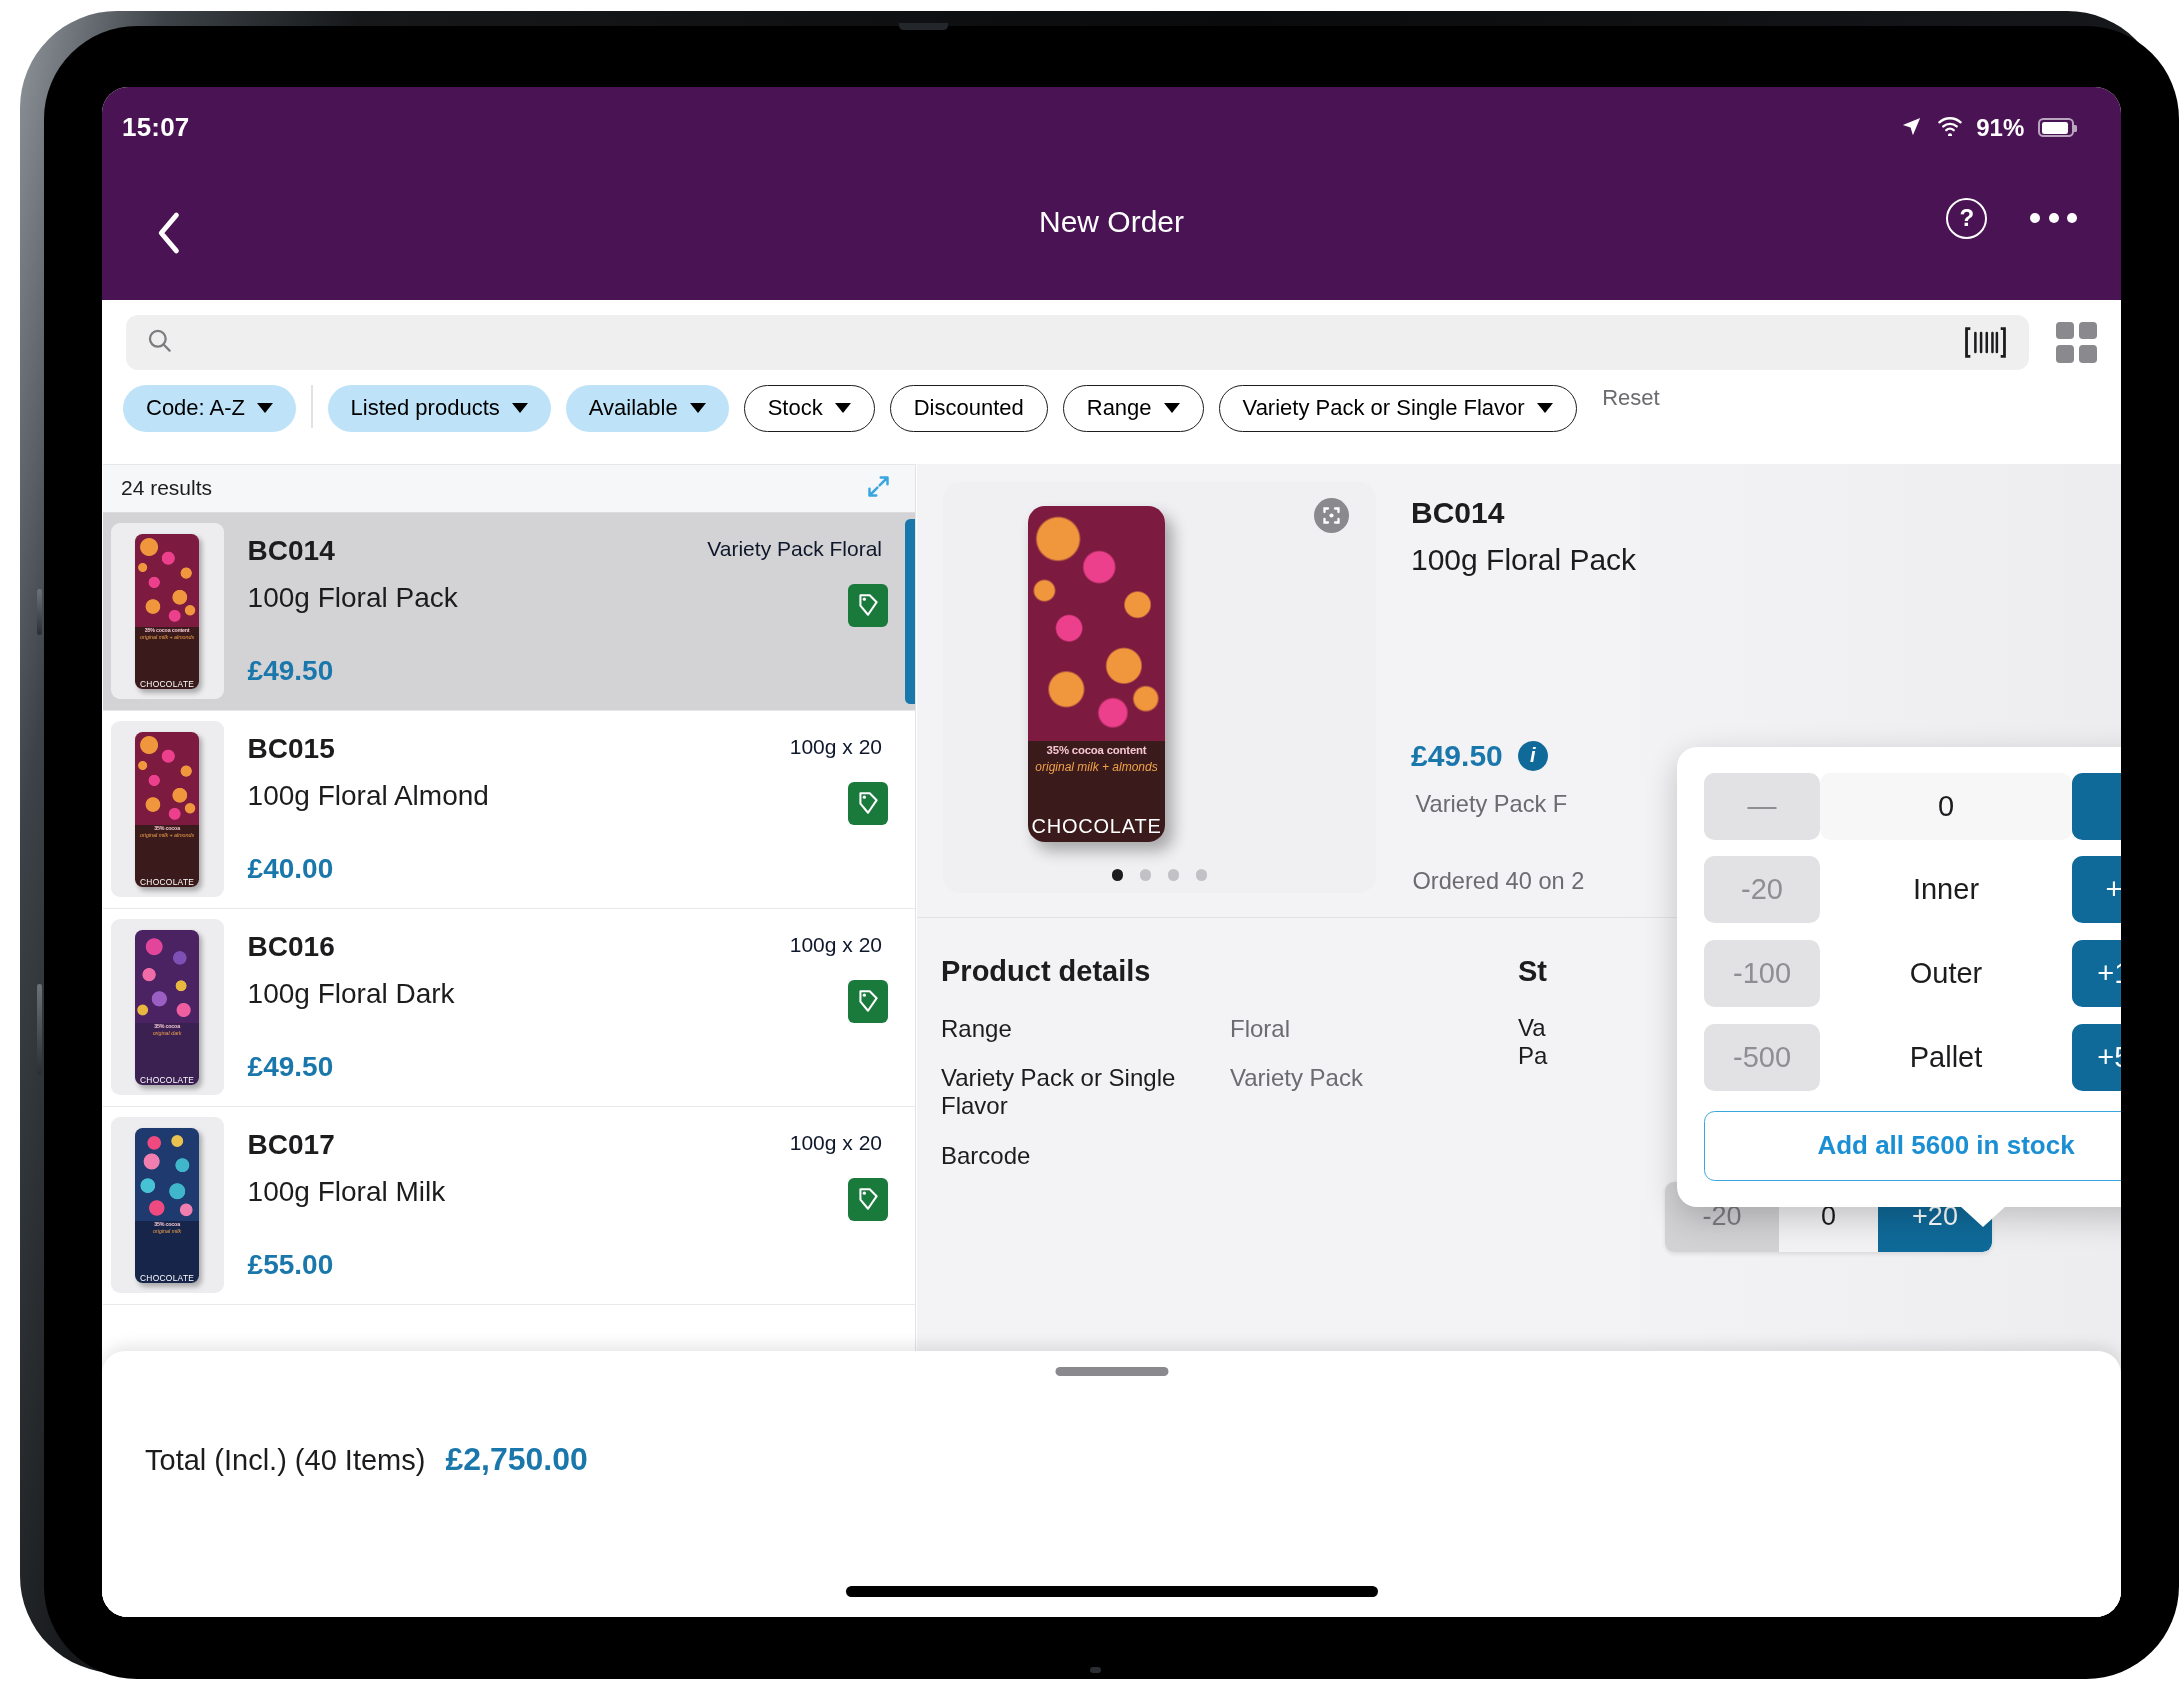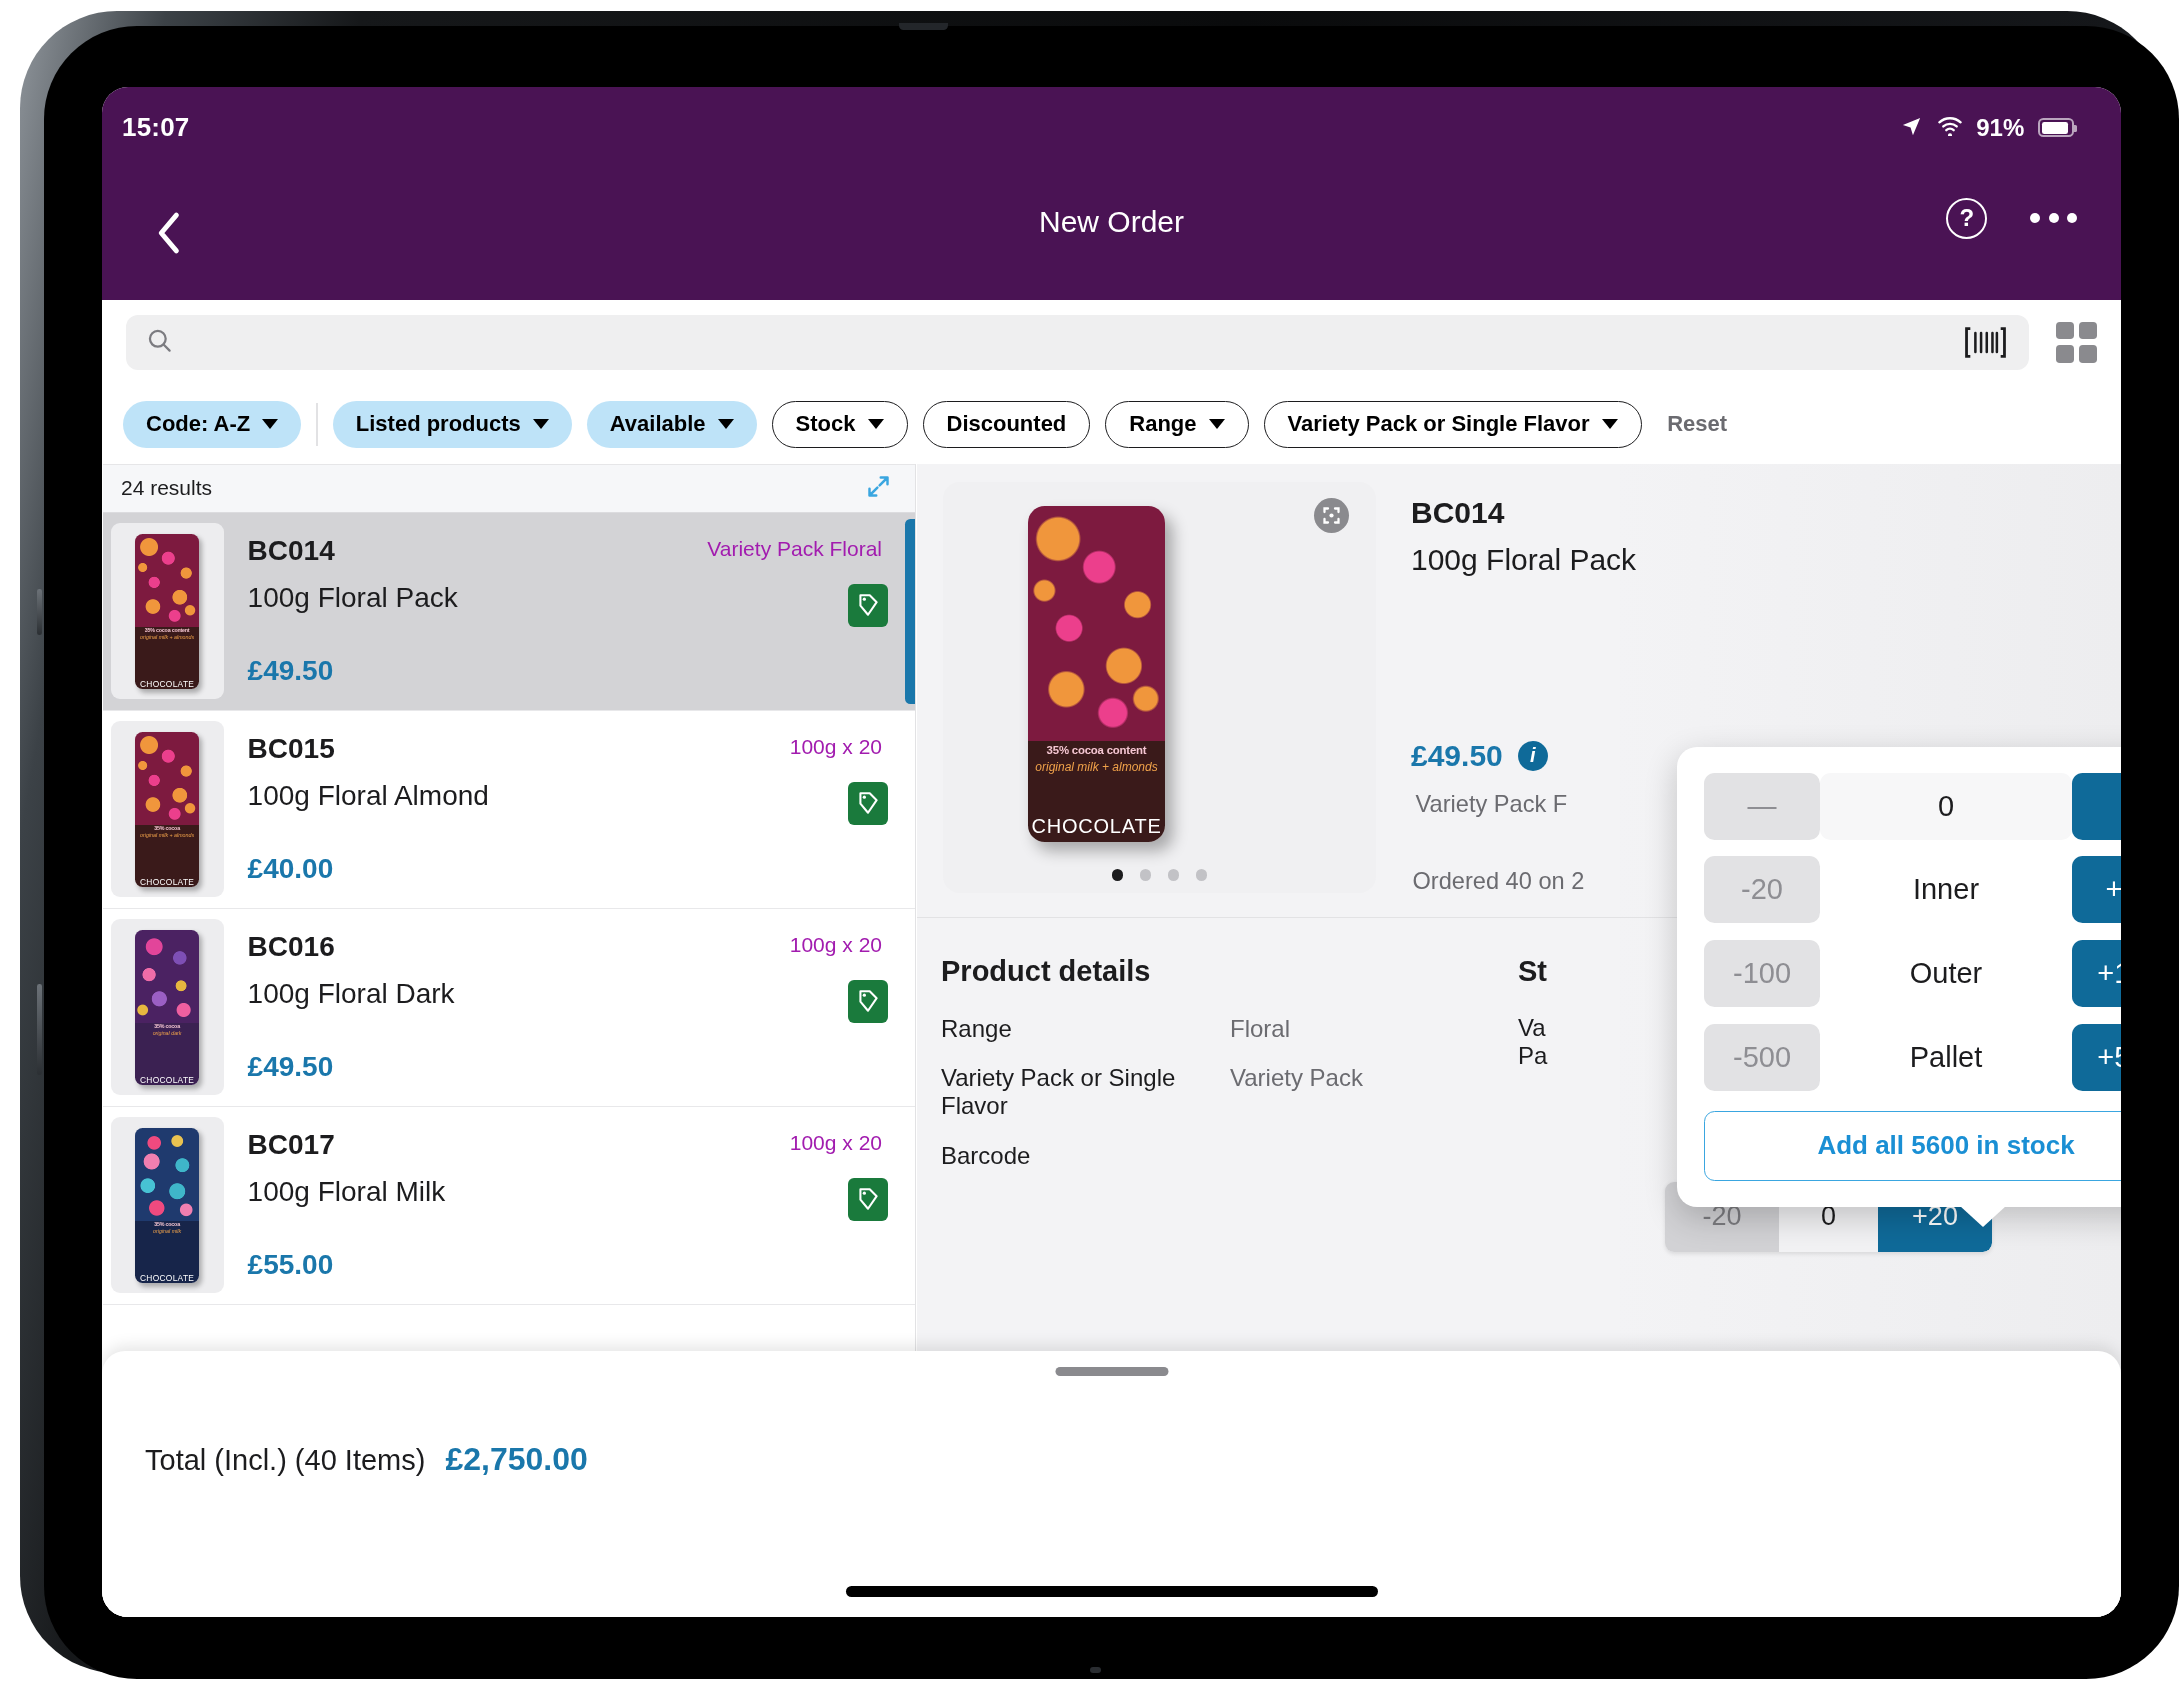--- a/index.html
+++ b/index.html
@@ -102,21 +102,21 @@
   #search-input-text { flex:1; border:none; background:transparent; outline:none;
     font-family:"Liberation Sans",sans-serif; font-size:23px; color:#3a3a3c; }
   #barcode-button { width:47px; height:40px; display:flex; align-items:center; justify-content:center; cursor:pointer;}
   #grid-view-button { width:41px; height:41px; margin-left: 27px; display:grid;
     grid-template-columns: 1fr 1fr; grid-template-rows:1fr 1fr; gap:5.3px; cursor:pointer; }
   #grid-view-button span { background:#8a8a8e; border-radius:3.8px; display:block; }
 
   
   #filter-row {
     position:absolute; left:0; top:298px; width:100%; height:79px;
-    background:#fff; display:flex; align-items:center; padding: 0 21px; gap: 15px; font-weight: bold;
+    background:#fff; display:flex; align-items:flex-start; padding: 0 21px; gap: 15px;
   }
   .chip {
     height:47px; border-radius:26px; display:flex; align-items:center; gap:12px;
     padding: 0 23px; font-size: 22px; color:#000; cursor:pointer; white-space:nowrap;
   }
   .chip.active { background:#bee3f8; }
   .chip.outline { background:#fff; border: 1.9px solid #1c1c1e; }
   .caret { width:0;height:0;border-left:8.4px solid transparent;border-right:8.4px solid transparent;border-top:10px solid #000; }
   .chip-sep { width:1.5px; height:43px; background:#e2e2e4; }
   #reset-link { font-size:22px; color:#6b6b70; margin-left:10.6px; cursor:pointer; }
@@ -193,21 +193,21 @@
       radial-gradient(circle at 80% 88%, #f07fb0 0 6%, transparent 7%);
   }
   .bb-dark { background:#3a1a1a; }
   .bb-purple { background:#3b2152; }
   .bb-navy { background:#17254a; }
 
   .prod-info { flex:1; position:relative; padding: 16.7px 23px 0 24px; }
   .prod-code { font-size: 28px; font-weight: 700; color:#1c1c1e; }
   .prod-name { font-size: 28px; color:#1c1c1e; margin-top: 15px; }
   .prod-price { position:absolute; left:24px; bottom: 16.7px; font-size:28px; font-weight:700; color:#1a77ab; }
-  .prod-meta { position:absolute; right: 33px; top: 18px; font-size:21px; color:#a21caf; }
+  .prod-meta { position:absolute; right: 33px; top: 18px; font-size:21px; color:#0f172a; }
   .tag-badge {
     position:absolute; right: 27px; top: 65px; width: 40px; height: 43px;
     background:#1a7a3c; border-radius:6px; display:flex; align-items:center; justify-content:center;
   }
 
   
   #right-pane { position:absolute; left:815px; right:0; top:0; bottom:0;
     background: linear-gradient(90deg,#f3f3f5 0%, #f3f3f5 58%, #ededef 100%); }
   #detail-top { position:absolute; left:0; top:0; right:0; height: 441px; }
   #hero-card {

